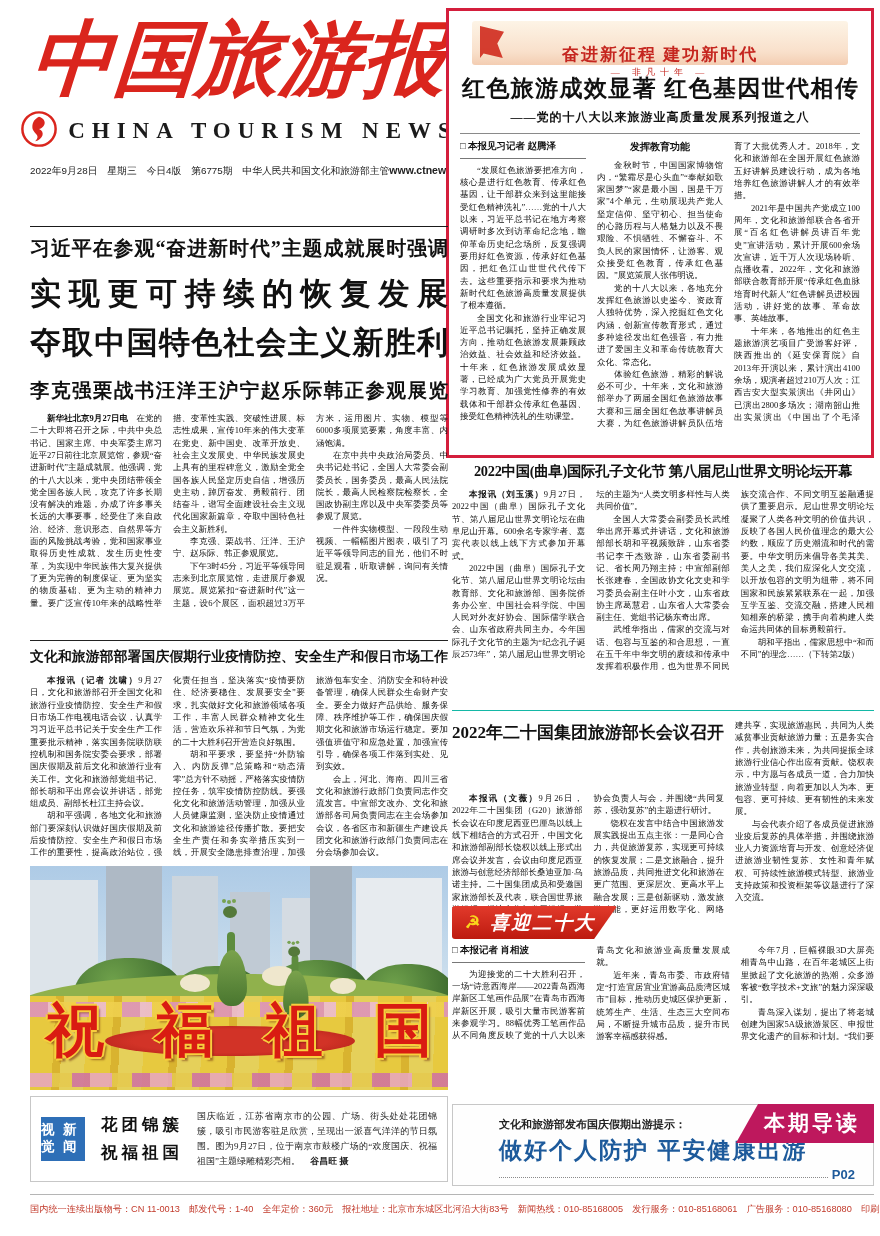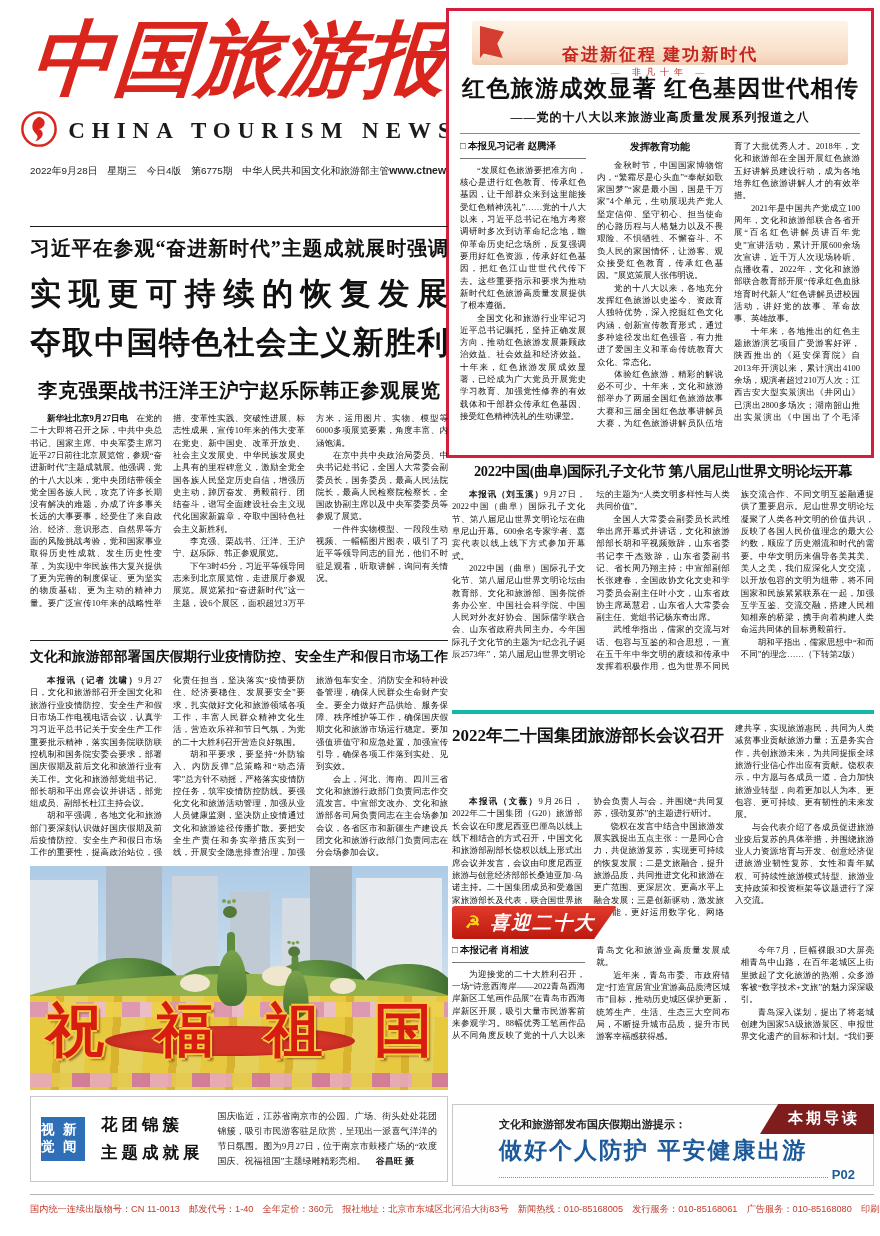--- a/index.html
+++ b/index.html
@@ -34,21 +34,21 @@
   .abody p b{letter-spacing:0;}
   .abody p.subhead{text-indent:0;text-align:center;font-weight:bold;font-size:10px;margin:4px 0;}
   .abody p.cont{text-indent:0;}
   .byline{font-size:9.5px;font-weight:bold;border-bottom:1px solid #777;padding-bottom:4px;margin-bottom:5px;}
   .rb-body{height:300px;}
   
   .lead-story{position:absolute;left:30px;top:226px;width:418px;}
   .top-rule{border-top:1.5px solid #1a1a1a;margin-bottom:8px;}
   .kicker{font-size:20px;font-weight:bold;margin:2px 0 8px;text-align:justify;text-align-last:justify;}
   .lead-hl div{font-size:31px;font-weight:900;line-height:1.58;text-align:justify;text-align-last:justify;}
-  .lead-sub{font-size:19.5px;font-weight:bold;margin:9px 8px 8px;text-align:justify;text-align-last:justify;}
+  .lead-sub{font-size:19.5px;font-weight:bold;margin:9px 0 8px;text-align:justify;text-align-last:justify;}
   .lead-body{height:210px;}
   
   .holiday{position:absolute;left:30px;top:640px;width:418px;border-top:1px solid #222;padding-top:7px;}
   .holiday h2{font-size:13.8px;font-weight:900;margin:0 0 8px;text-align:justify;text-align-last:justify;}
   .holiday .abody{height:188px;}
   
   .photo{position:absolute;left:30px;top:866px;width:418px;height:224px;overflow:hidden;background:#bcd4e8;}
   .sky{position:absolute;inset:0;background:linear-gradient(180deg,#aecbe6 0%,#c8dcec 45%,#e7edf0 70%);}
   .bld{position:absolute;background:#c3ced8;}
   .bld.win{background-image:repeating-linear-gradient(180deg,rgba(90,110,130,.35) 0 3px,transparent 3px 9px),
@@ -82,37 +82,37 @@
   .vis-badge{flex:0 0 44px;height:44px;background:#2e6fb7;color:#fff;font-weight:bold;font-size:13.5px;
              display:flex;flex-direction:row;align-items:center;justify-content:center;line-height:1.25;
              font-family:"Liberation Sans",sans-serif;}
   .cap-title{margin:0 14px 0 16px;font-size:16.5px;font-weight:900;letter-spacing:4px;line-height:1.7;white-space:nowrap;}
   .cap-text{flex:1;font-size:9px;line-height:1.65;text-align:justify;margin:0;color:#222;}
   .cap-text .credit{font-weight:bold;margin-left:8px;white-space:nowrap;}
   
   .confucius{position:absolute;left:452px;top:462px;width:422px;}
   .confucius h2{font-size:14.4px;font-weight:900;margin:0 0 7px;white-space:nowrap;text-align:center;letter-spacing:-0.3px;}
   .confucius .abody{height:214px;}
-  .g20{position:absolute;left:452px;top:710px;width:422px;display:flex;gap:11px;border-top:4px solid #14b8a6;padding-top:8px;box-sizing:border-box;}
+  .g20{position:absolute;left:452px;top:710px;width:422px;display:flex;gap:11px;border-top:1px solid #14b8a6;padding-top:8px;box-sizing:border-box;}
   .g20-main{width:272px;}
   .g20-main h2{font-size:17px;font-weight:900;margin:2px 0 9px;text-align:center;}
   .g20-main .abody{height:146px;margin-top:48px;}
   .g20-cont{width:139px;height:188px;}
   .party-badge{position:absolute;left:452px;top:906px;height:33px;display:inline-flex;align-items:center;gap:8px;
                padding:0 22px 0 13px;background:linear-gradient(180deg,#e23a2b,#bd1a0f);color:#fff;
                clip-path:polygon(0 0,100% 0,86% 100%,0 100%);border-radius:3px;
                font-size:19px;font-weight:900;font-style:italic;letter-spacing:2px;}
   .party-badge .emblem{color:#f9d61c;font-style:normal;font-size:17px;}
   .qingdao{position:absolute;left:452px;top:944px;width:422px;}
   .qingdao h2{font-size:22px;font-weight:900;margin:0 0 7px;text-align:justify;text-align-last:justify;}
   .qingdao .abody{height:110px;}
   
   .guide-box{position:absolute;left:452px;top:1104px;width:422px;height:82px;border:1px solid #c7c7c7;
              box-sizing:border-box;background:#fefefe;padding:12px 18px 8px 46px;}
-  .guide-badge{position:absolute;right:-1px;top:-1px;background:#7f1d1d;color:#fff;font-weight:900;font-size:15px;
+  .guide-badge{position:absolute;right:-1px;top:-1px;background:#be185d;color:#fff;font-weight:900;font-size:21px;
                letter-spacing:3px;padding:5px 14px 6px 28px;clip-path:polygon(16% 0,100% 0,100% 100%,0 100%);
                font-family:"Liberation Sans",sans-serif;}
   .guide-kicker{font-size:11px;font-weight:bold;color:#222;font-family:"Liberation Sans",sans-serif;}
   .guide-title{font-size:23px;font-weight:900;color:#1d5a9b;letter-spacing:2px;margin-top:3px;
                font-family:"Liberation Sans",sans-serif;white-space:nowrap;}
   .guide-rule{display:flex;align-items:flex-end;margin-top:1px;justify-content:center;}
   .guide-rule .dots{flex:1;border-bottom:1.5px dotted #8a8a8a;margin-bottom:4px;}
   .guide-rule .pageref{font-weight:900;color:#1d5a9b;font-size:13px;margin-left:4px;font-family:"Liberation Sans",sans-serif;}
   
   .footer{position:absolute;left:30px;top:1194px;width:844px;border-top:1px solid #b5b5b5;padding-top:8px;
@@ -231,21 +231,21 @@
     </div>
   </figure>
 
   <div class="caption-box">
     <div class="vis-badge">
       <span>视觉</span>
       <span>新闻</span>
     </div>
     <div class="cap-title">
       <div>花团锦簇</div>
-      <div>主题成就展</div>
+      <div>祝福祖国</div>
     </div>
     <p class="cap-text">
       <span>国庆临近，江苏省南京市的公园、广场、街头处处花团锦簇，吸引市民游客驻足欣赏，呈现出一派喜气洋洋的节日氛围。图为9月27日，位于南京市鼓楼广场的“欢度国庆、祝福祖国”主题绿雕精彩亮相。</span>
       <b class="credit">谷昌旺 摄</b>
     </p>
   </div>
 
   <section class="confucius">
     <h2>2022中国(曲阜)国际孔子文化节 第八届尼山世界文明论坛开幕</h2>
     <div class="abody cols3">

